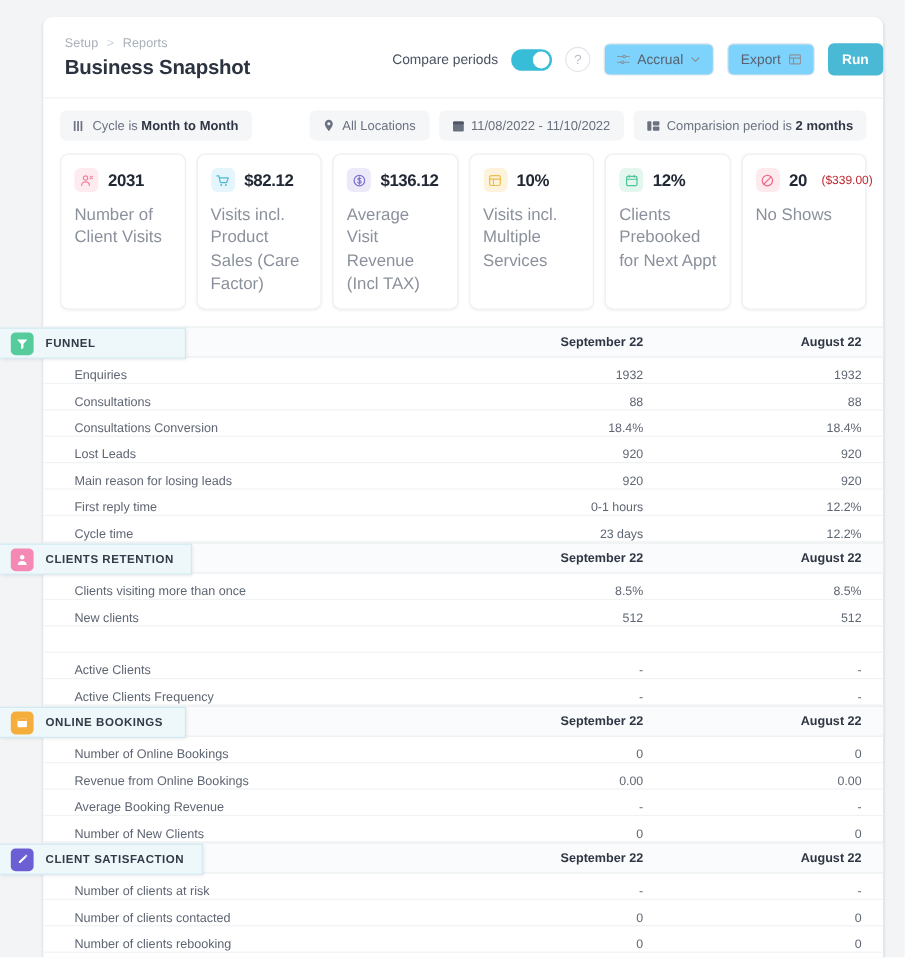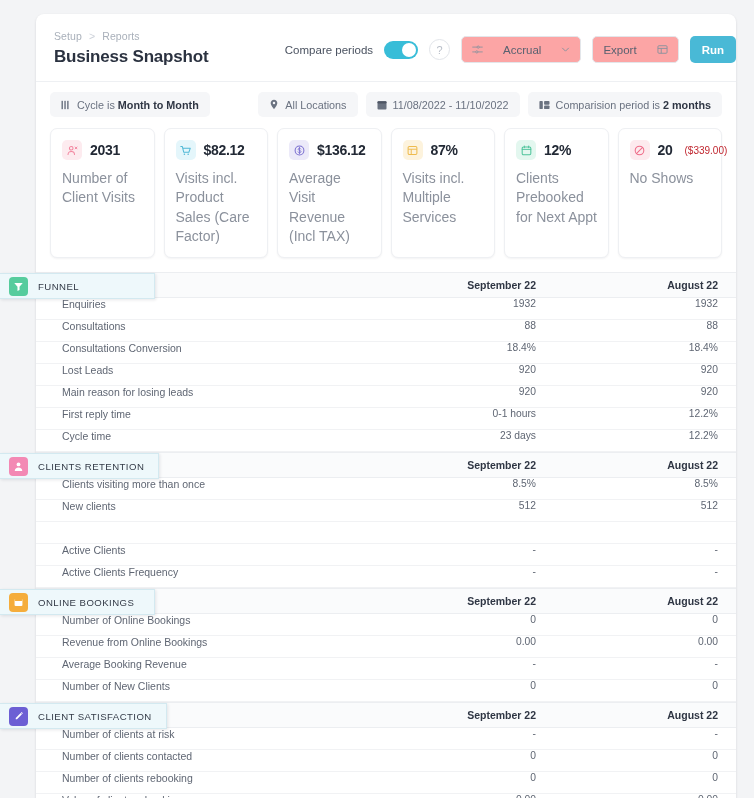--- a/index.html
+++ b/index.html
@@ -76,24 +76,24 @@
     color: #b8bec8;
     font-size: 11px;
     display: flex; align-items: center; justify-content: center;
     cursor: pointer;
     background: #fff;
   }
   .btn-outline {
     height: 27px;
     border: 1px solid #e3e6ea;
     border-radius: 5px;
-    background: #fca5a5;
+    background: #7dd3fc;
     color: #596170;
     font-size: 11.5px;
-    display: flex; align-items: center; gap: 20px;
+    display: flex; align-items: center; gap: 6px;
     padding: 0 10px;
     cursor: pointer;
     white-space: nowrap;
   }
   .btn-run {
     height: 27px;
     min-width: 42px;
     border-radius: 5px;
     background: #49b9d6;
     color: #fff;
@@ -162,21 +162,21 @@
     margin-top: 9px;
     font-size: 14px;
     line-height: 1.38;
     color: #8b919c;
   }
 
   
   .table { padding: 0 0 14px 0; }
   .trow {
     display: flex;
-    align-items: flex-start;
+    align-items: flex-end;
     height: 22px;
     border-bottom: 1px solid #f1f2f4;
     position: relative;
   }
   .trow.empty { border-bottom: 1px solid #f1f2f4; }
   .tname {
     width: 330px;
     padding-left: 26px;
     font-size: 10.5px;
     color: #5f6673;
@@ -221,21 +221,21 @@
     cursor: pointer;
   }
   .badge-ic {
     width: 19px; height: 19px;
     border-radius: 4px;
     display: flex; align-items: center; justify-content: center;
     flex: none;
   }
   .badge-txt {
     font-size: 9.6px;
-    font-weight: normal;
+    font-weight: bold;
     letter-spacing: .45px;
     color: #333a47;
     white-space: nowrap;
   }
   svg { display: block; }
 </style>
 </head>
 <body>
 
 <div class="page">
@@ -369,21 +369,21 @@
       </div>
 
       <div class="kpi">
         <div class="kpi-top">
           <div class="kpi-ic" style="background:#fdf3dd">
             <svg width="11" height="11" viewBox="0 0 14 14">
                 <rect x="1.4" y="1.8" width="11.2" height="10.4" rx="1.6" fill="none" stroke="#eebb4d" stroke-width="1.3"></rect>
                 <path d="M1.4 5.4h11.2M5.4 5.4v6.8" stroke="#eebb4d" stroke-width="1.2"></path>
               </svg>
           </div>
-          <div class="kpi-val">87%</div>
+          <div class="kpi-val">10%</div>
         </div>
         <div class="kpi-label">Visits incl. Multiple Services</div>
       </div>
 
       <div class="kpi">
         <div class="kpi-top">
           <div class="kpi-ic" style="background:#e3f7ef">
             <svg width="11" height="11" viewBox="0 0 14 14">
                 <rect x="1.5" y="2.4" width="11" height="10" rx="1.6" fill="none" stroke="#4ec49b" stroke-width="1.3"></rect>
                 <path d="M1.5 5.6h11M4.3 1.3v2.2M9.7 1.3v2.2" stroke="#4ec49b" stroke-width="1.2" stroke-linecap="round"></path>

